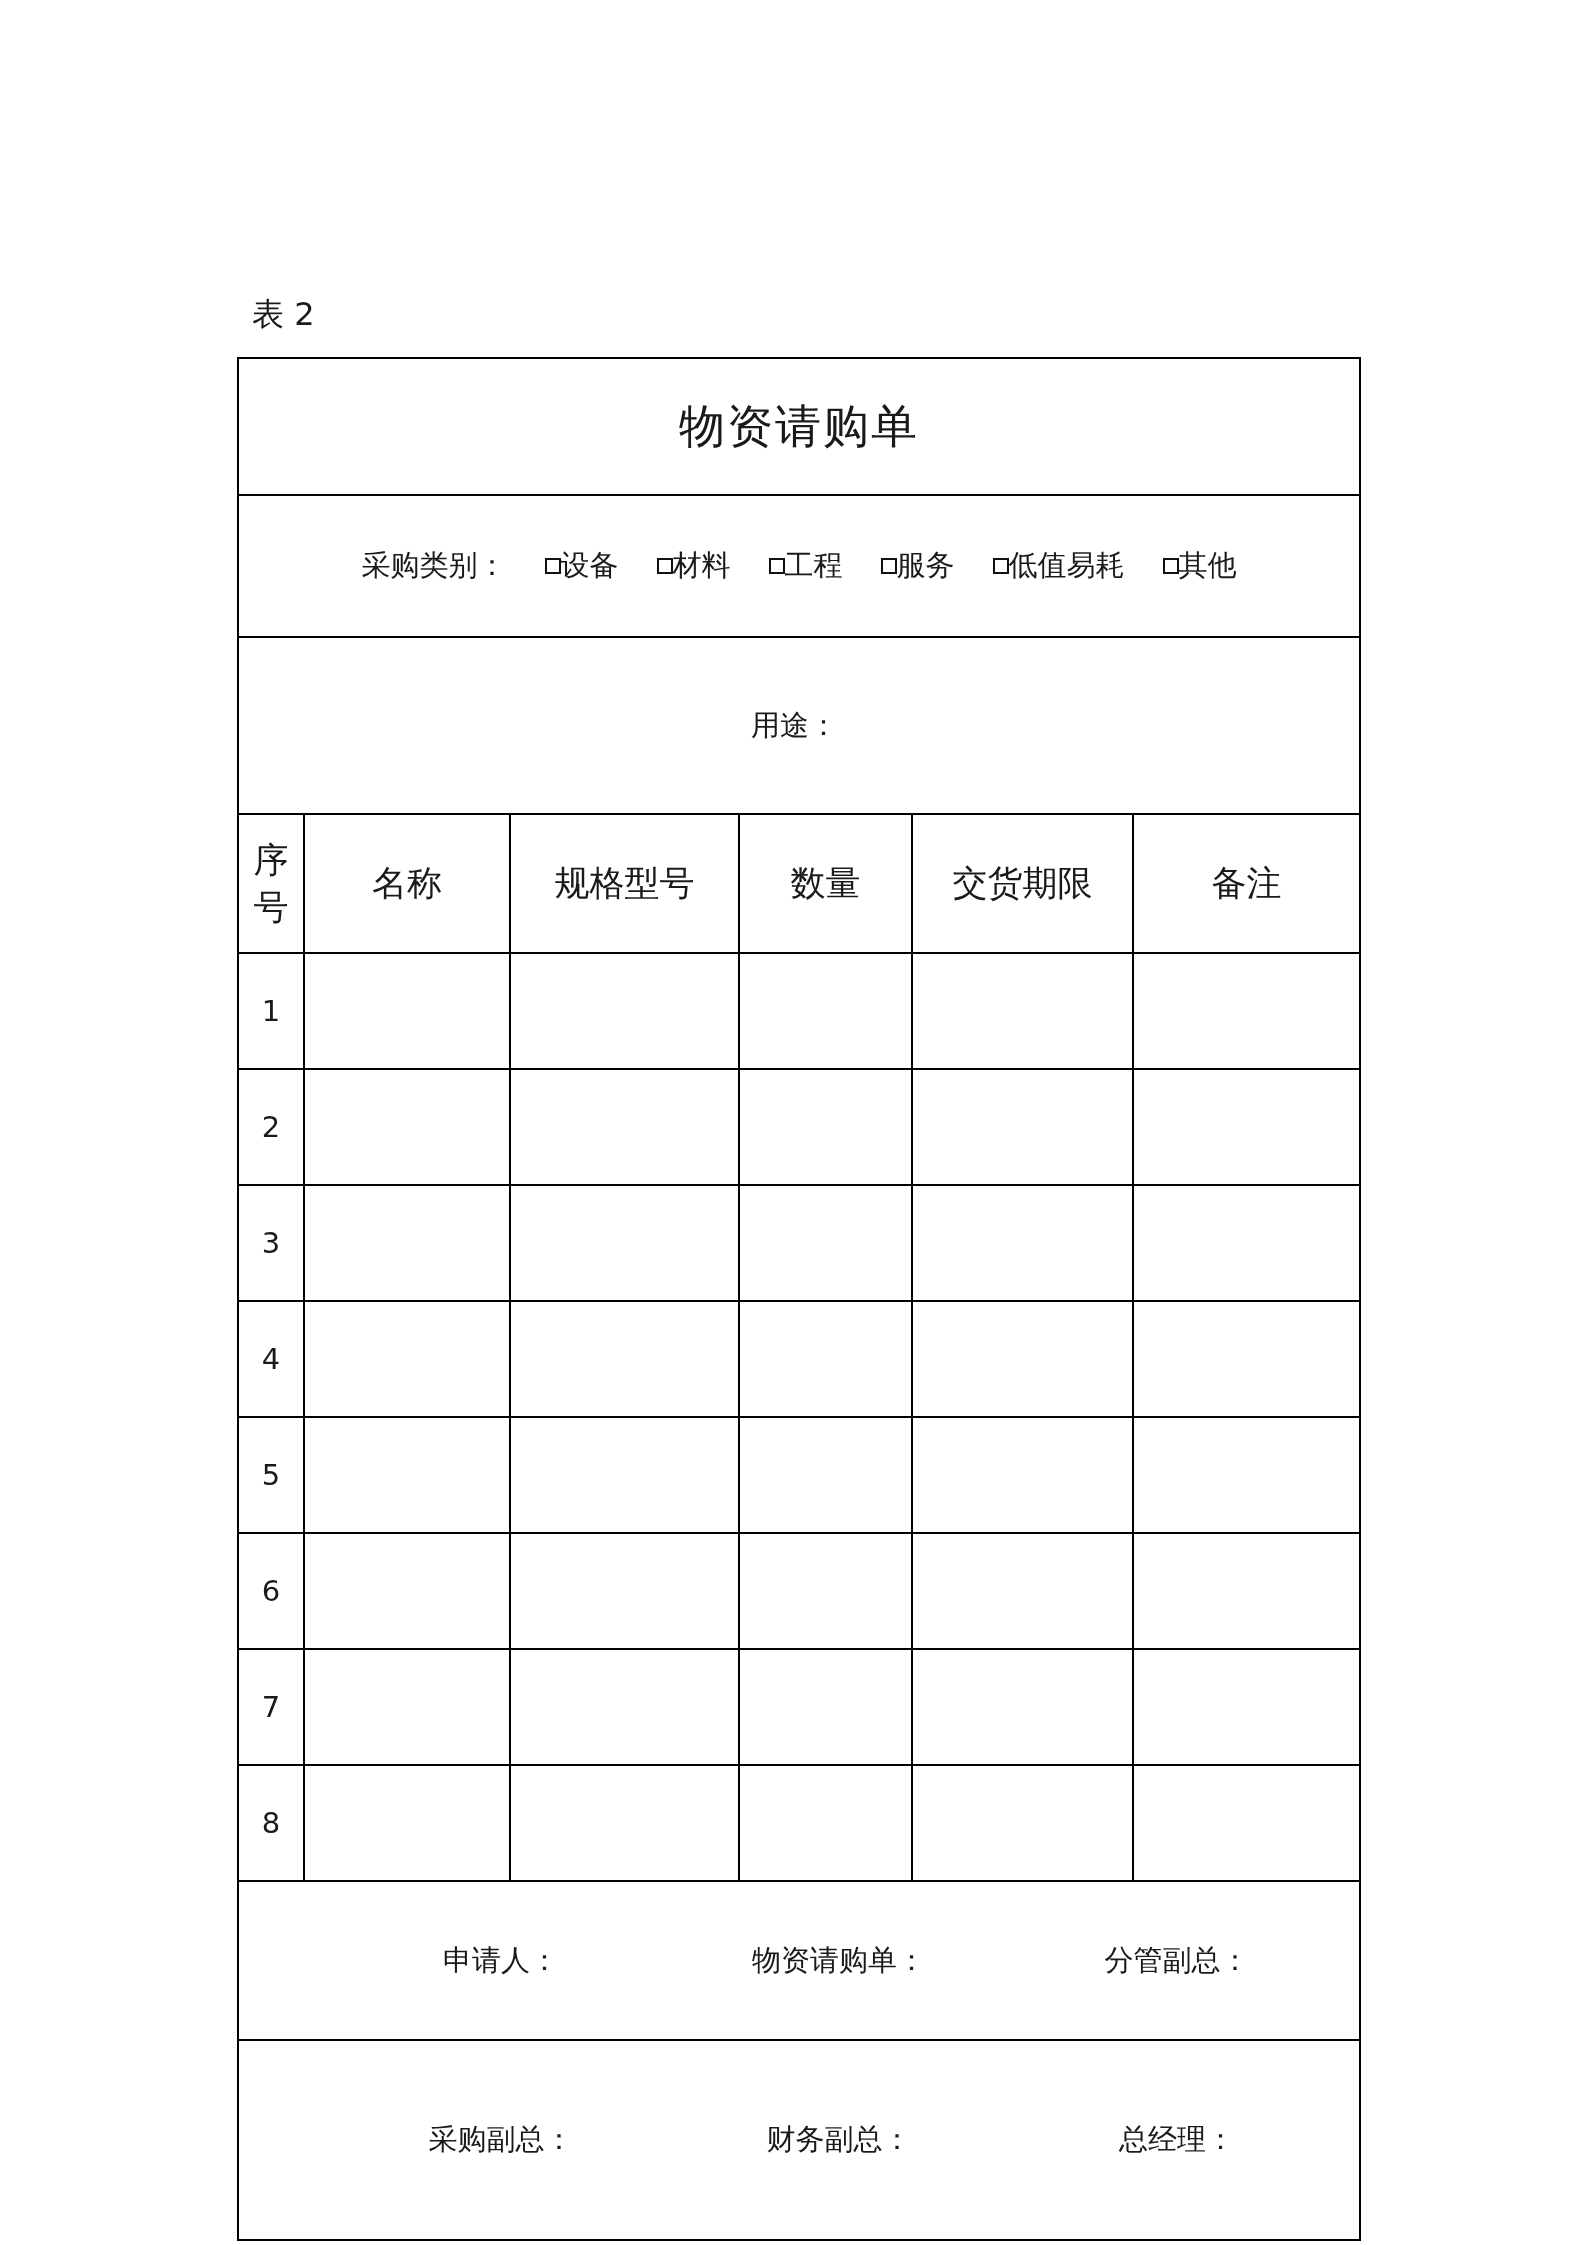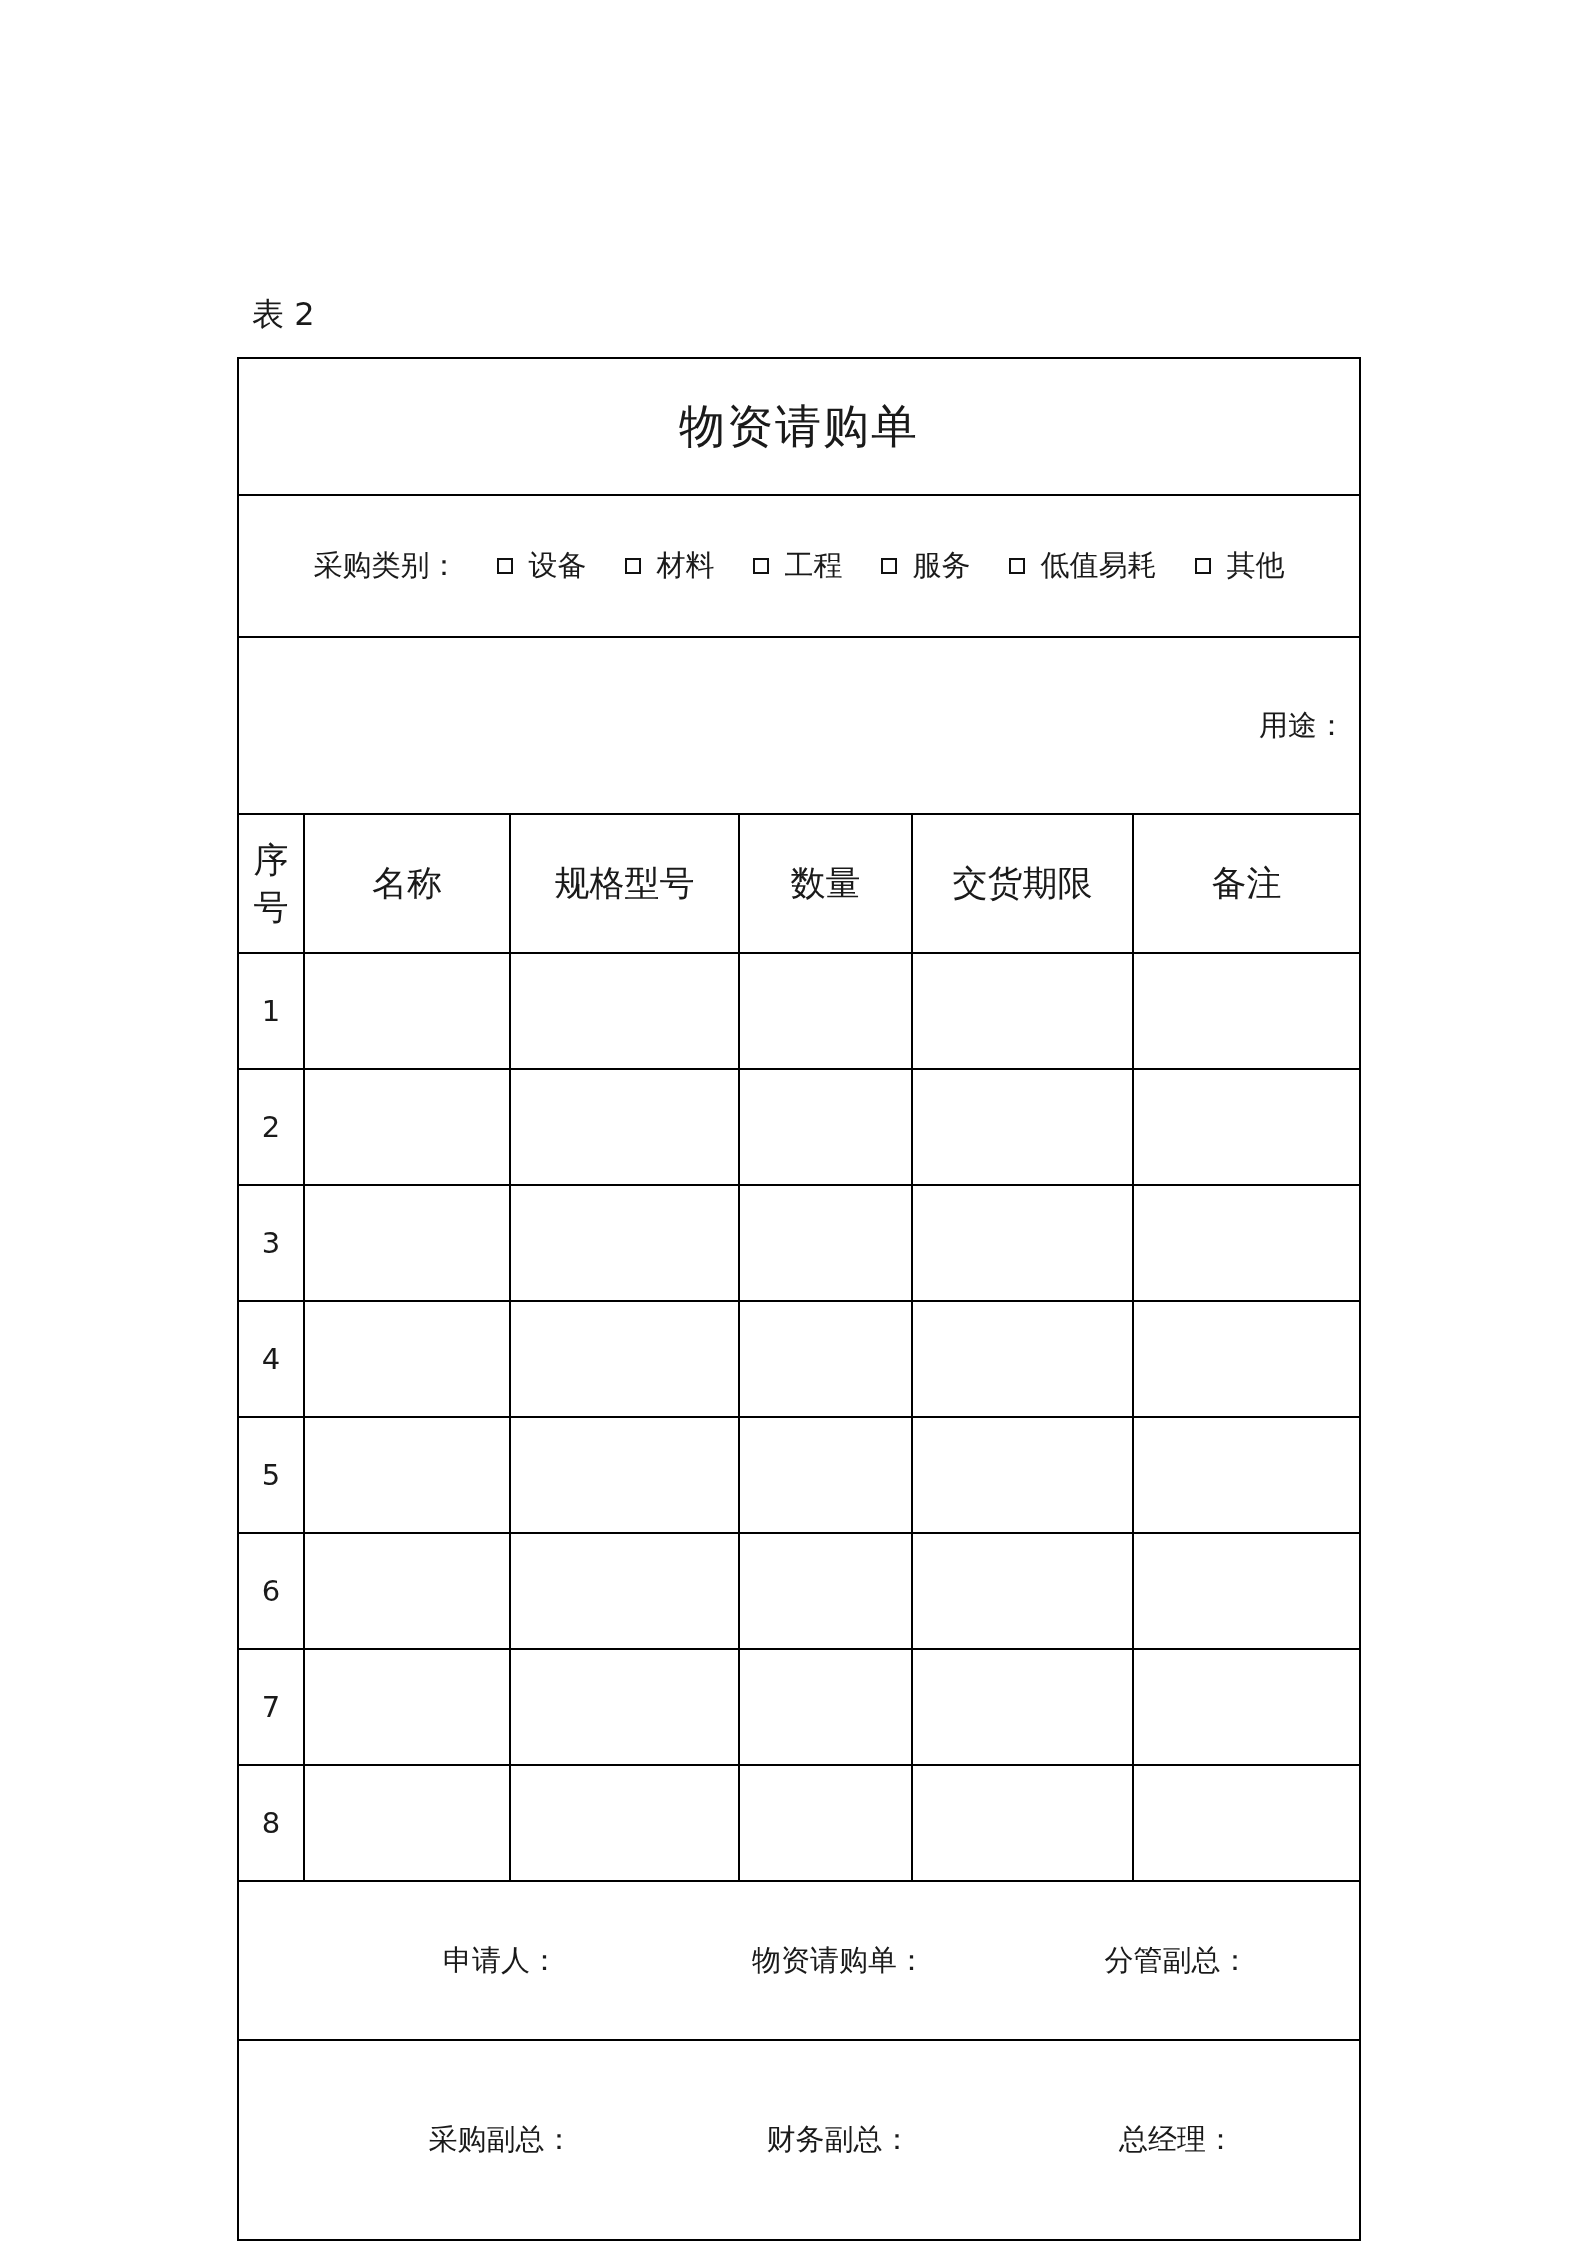--- a/index.html
+++ b/index.html
@@ -37,33 +37,33 @@
   .form-title { font-size: 46px; letter-spacing: 2px; }
   .category-row td { height: 114px; vertical-align: middle; }
   .category-line {
     display: flex;
     justify-content: center;
     align-items: center;
     gap: 38px;
     font-size: 29px;
     white-space: nowrap;
   }
-  .option { display: inline-flex; align-items: center; gap: 16px; cursor: default; justify-content: center; }
+  .option { display: inline-flex; align-items: center; gap: 0; cursor: default; justify-content: center; }
   .checkbox {
     width: 12px;
     height: 12px;
     border: 2px solid #111111;
     display: inline-block;
     background: #ffffff;
     flex: none;
   }
   .purpose-row td {
     height: 149px;
     font-size: 29px;
-    text-align: right;
+    text-align: center;
     vertical-align: middle;
     padding-left: 4px;
   }
   .header-row th {
     height: 111px;
     font-size: 35px;
     text-align: center;
     vertical-align: middle;
   }
   .data-row td { height: 88px; }

